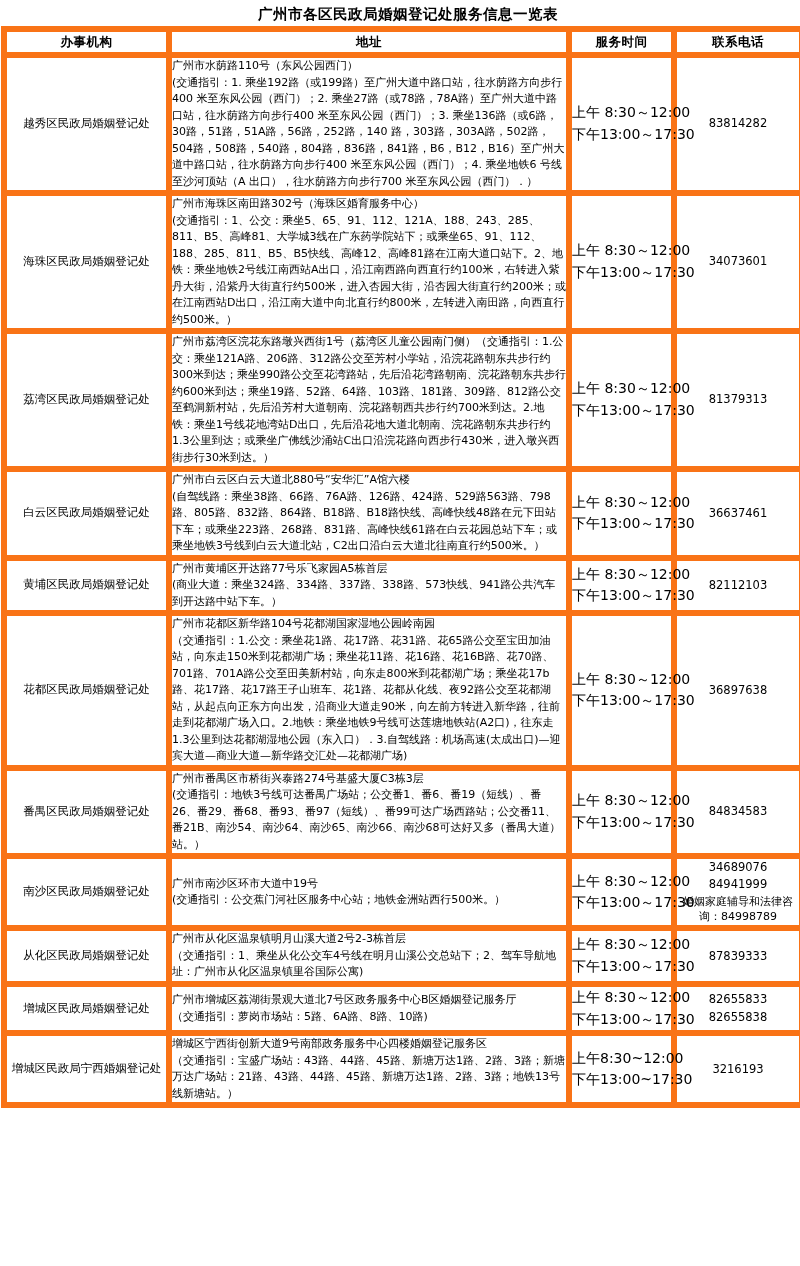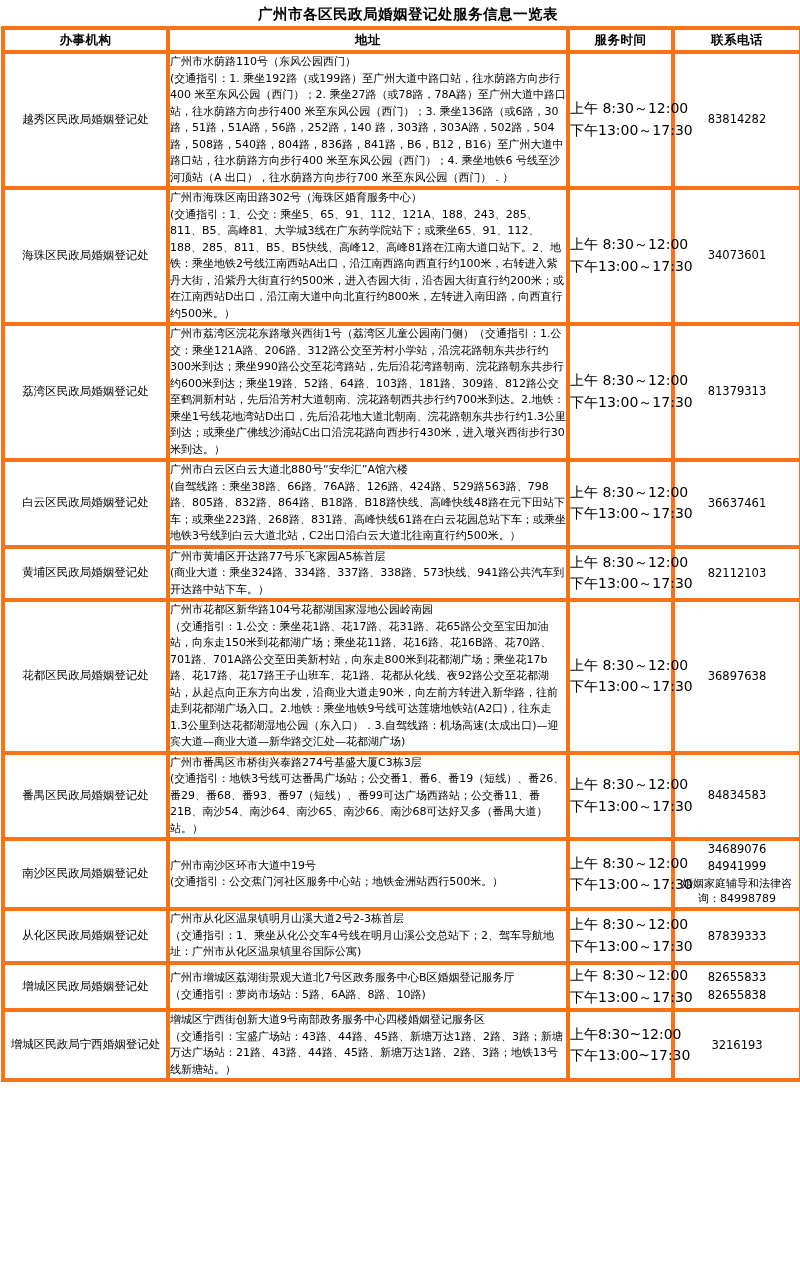--- a/index.html
+++ b/index.html
@@ -37,21 +37,21 @@
     color: #000;
     font-family: "DejaVu Serif", "Liberation Serif", serif;
   }
   table.reg-table {
     border-collapse: collapse;
     width: 798px;
     margin: 0 1px;
     table-layout: fixed;
   }
   table.reg-table td, table.reg-table th {
-    border: 4px solid #f97316;
+    border: 6px solid #f97316;
     vertical-align: middle;
     padding: 0;
   }
   thead th {
     height: 20px;
     font-size: 12.5px;
     font-weight: bold;
     text-align: center;
     font-family: "DejaVu Serif", "Liberation Serif", serif;
     letter-spacing: 0.5px;

